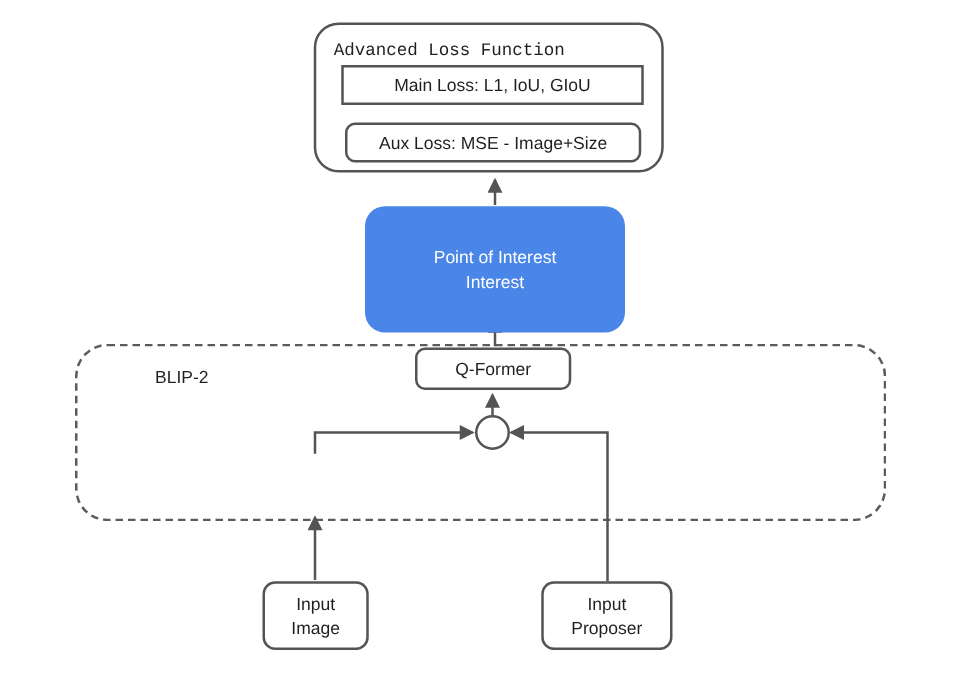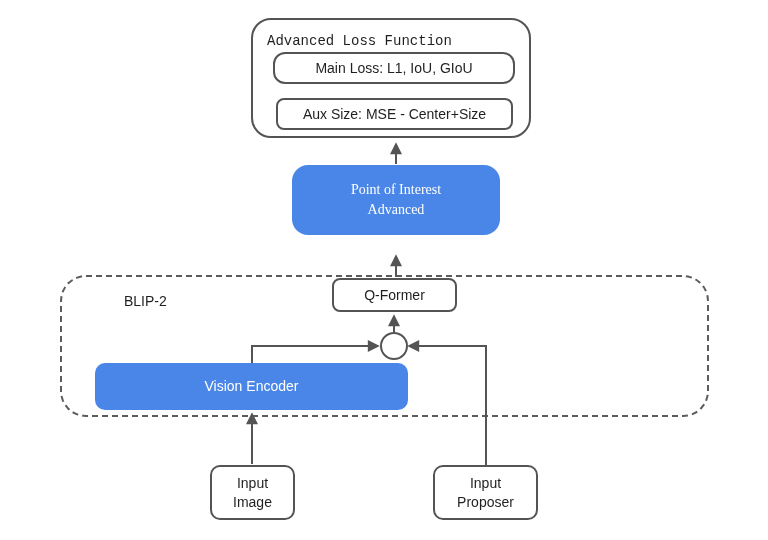--- a/index.html
+++ b/index.html
@@ -41,28 +41,27 @@
     justify-content: flex-start;
     align-items: flex-start;
   }
   .loss-title {
     position: absolute;
     left: 14px; top: 12px;
     font-size: 14px;
     white-space: nowrap;
     font-family: Liberation Mono, monospace;
   }
-  .main-loss { left: 273px; top: 52px; width: 242px; height: 32px; border-radius: 12px; }
+  .main-loss { left: 273px; top: 52px; width: 242px; height: 32px; border-radius: 0; }
   .aux-loss  { left: 276px; top: 98px; width: 237px; height: 32px; border-radius: 8px; }
 
   .poi-box {
-    left: 292px; top: 165px; width: 208px; height: 70px;
+    left: 292px; top: 165px; width: 208px; height: 101px;
     border-radius: 16px;
     line-height: 1.4;
-    font-family: Liberation Serif, serif;
   }
   .qformer-box { left: 332px; top: 278px; width: 125px; height: 34px; border-radius: 8px; }
 
   .blip2-container {
     position: absolute;
     box-sizing: border-box;
     left: 60px; top: 275px; width: 649px; height: 142px;
     border: 2px dashed #5b5b5b;
     border-radius: 26px;
     background: transparent;
@@ -119,37 +118,34 @@
     <circle class="merge-circle" cx="394" cy="346" r="13"></circle>
   </svg>
 
   <div class="node loss-container">
     <span class="loss-title">Advanced Loss Function</span>
   </div>
   <div class="node main-loss">
     <span>Main Loss: L1, IoU, GIoU</span>
   </div>
   <div class="node aux-loss">
-    <span>Aux Size: MSE - Center+Size</span>
+    <span>Aux Loss: MSE - Image+Size</span>
   </div>
 
   <div class="node blue poi-box">
     <span>Point of Interest</span>
-    <span>Advanced</span>
+    <span>Interest</span>
   </div>
 
   <div class="node qformer-box">
     <span>Q-Former</span>
   </div>
 
   <span class="blip2-label">BLIP-2</span>
 
-  <div class="node blue vision-box">
-    <span>Vision Encoder</span>
-  </div>
 
   <div class="node input-image-box">
     <span>Input</span>
     <span>Image</span>
   </div>
   <div class="node input-question-box">
     <span>Input</span>
     <span>Proposer</span>
   </div>
 

